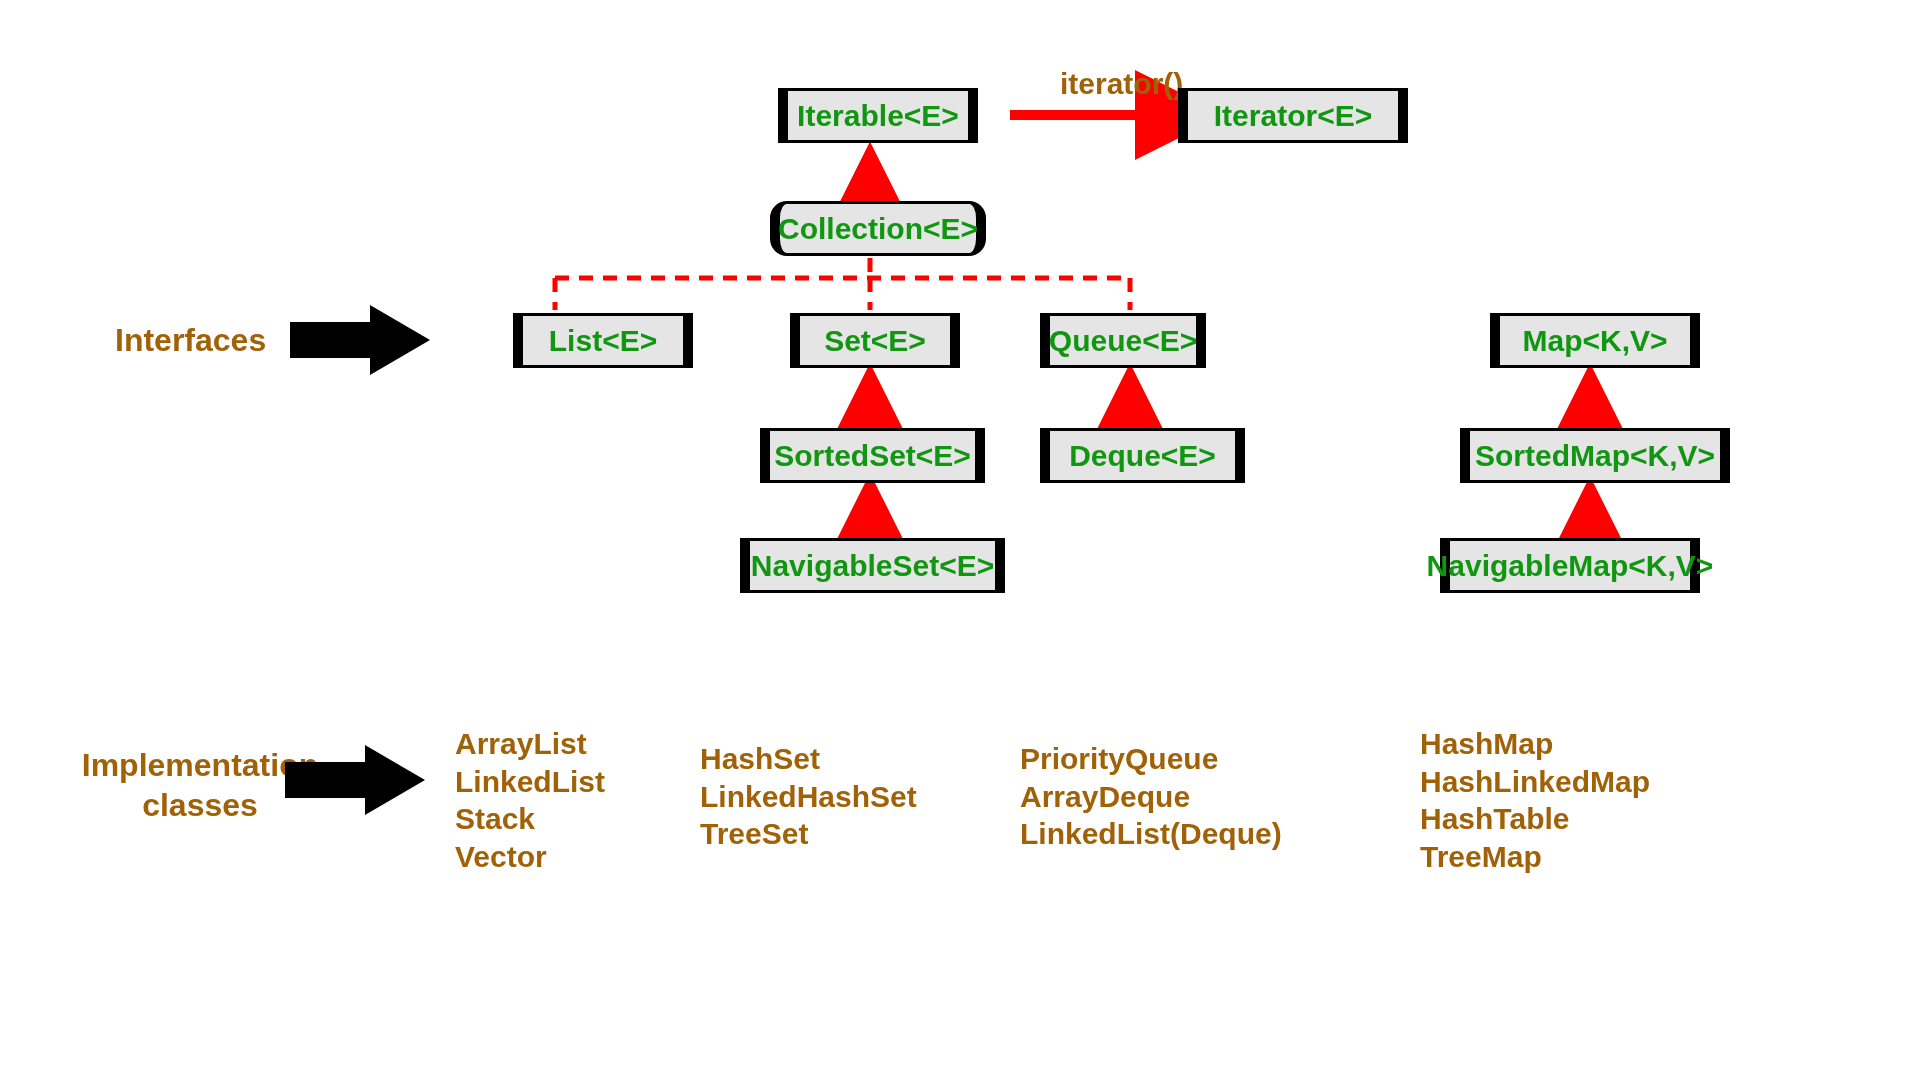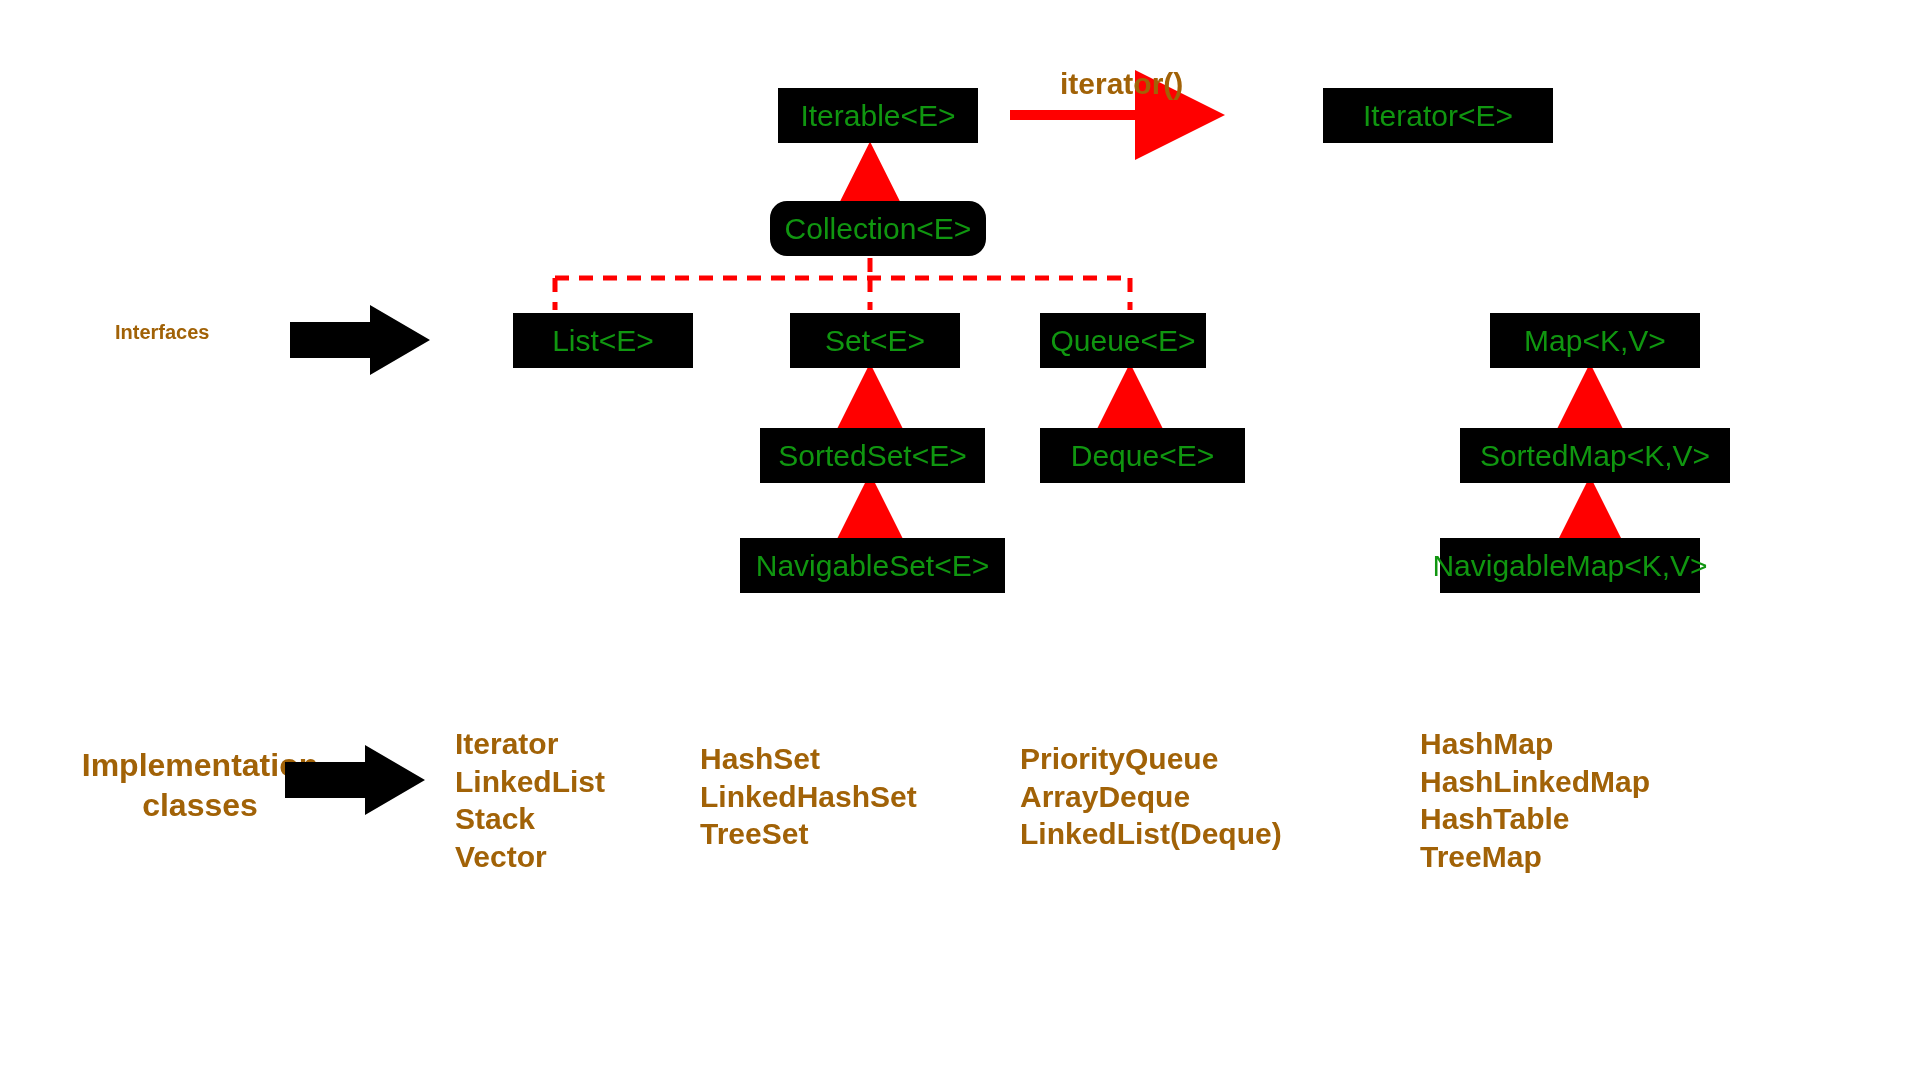--- a/index.html
+++ b/index.html
@@ -8,30 +8,30 @@
     width: 1920px;
     height: 1080px;
     background: #fff;
     font-family: "Segoe UI", "Helvetica Neue", Arial, sans-serif;
     overflow: hidden;
   }
   .stage { position: relative; width: 1920px; height: 1080px; }
 
   .node {
     position: absolute;
-    background: #000000;
+    background: #e5e5e5;
     border-top: 3px solid #000;
     border-bottom: 3px solid #000;
     border-left: 10px solid #000;
     border-right: 10px solid #000;
     display: flex;
     align-items: center;
     justify-content: center;
     color: #109610;
-    font-weight: 400;
+    font-weight: 700;
     font-size: 30px;
     box-sizing: border-box;
   }
 
   .label {
     position: absolute;
     color: #a16207;
     font-weight: 600;
     font-size: 30px;
     line-height: 1.25;
@@ -82,29 +82,29 @@
 
     <line x1="1130" y1="428" x2="1130" y2="375" stroke="#FF0000" stroke-width="8" marker-end="url(#ah)"></line>
 
     <line x1="1590" y1="428" x2="1590" y2="375" stroke="#FF0000" stroke-width="8" marker-end="url(#ah)"></line>
 
     <line x1="1590" y1="538" x2="1590" y2="488" stroke="#FF0000" stroke-width="8" marker-end="url(#ah)"></line>
   </svg>
 
   <div class="label" style="left:1060px; top:65px;">iterator()</div>
 
-  <div class="label" style="left:115px; top:320px; font-size:20px;">Interfaces</div>
+  <div class="label" style="left:115px; top:320px; font-size:32px;">Interfaces</div>
   <div class="big-arrow" style="left:290px; top:300px;">
     <svg width="140" height="80">
         <polygon points="0,22 80,22 80,5 140,40 80,75 80,58 0,58" fill="#000"></polygon>
       </svg>
   </div>
 
   <div class="node" style="left:778px; top:88px;  width:200px; height:55px;">Iterable&lt;E&gt;</div>
-  <div class="node" style="left:1323px;top:88px;  width:230px; height:55px;">Iterator&lt;E&gt;</div>
+  <div class="node" style="left:1178px;top:88px;  width:230px; height:55px;">Iterator&lt;E&gt;</div>
   <div class="node" style="left:770px; top:201px; width:216px; height:55px;border-radius:17px;">Collection&lt;E&gt;</div>
 
   <div class="node" style="left:470px; top:313px; width:180px; height:55px;margin-left:43px;">List&lt;E&gt;</div>
   <div class="node" style="left:790px; top:313px; width:170px; height:55px;">Set&lt;E&gt;</div>
   <div class="node" style="left:1040px;top:313px; width:166px; height:55px;">Queue&lt;E&gt;</div>
 
   <div class="node" style="left:760px; top:428px; width:225px; height:55px;">SortedSet&lt;E&gt;</div>
   <div class="node" style="left:1040px;top:428px; width:205px; height:55px;">Deque&lt;E&gt;</div>
   <div class="node" style="left:740px; top:538px; width:265px; height:55px;">NavigableSet&lt;E&gt;</div>
 
@@ -114,21 +114,21 @@
 
   <div class="label center" style="left:70px; top:745px; width:260px; font-size:32px; white-space:pre-line;">Implementation
 classes</div>
   <div class="big-arrow" style="left:285px; top:740px;">
     <svg width="140" height="80">
         <polygon points="0,22 80,22 80,5 140,40 80,75 80,58 0,58" fill="#000"></polygon>
       </svg>
   </div>
 
   <div class="label" style="left:455px;  top:725px;">
-    <div>Iterator</div>
+    <div>ArrayList</div>
     <div>LinkedList</div>
     <div>Stack</div>
     <div>Vector</div>
   </div>
 
   <div class="label" style="left:700px;  top:740px;">
     <div>HashSet</div>
     <div>LinkedHashSet</div>
     <div>TreeSet</div>
   </div>

